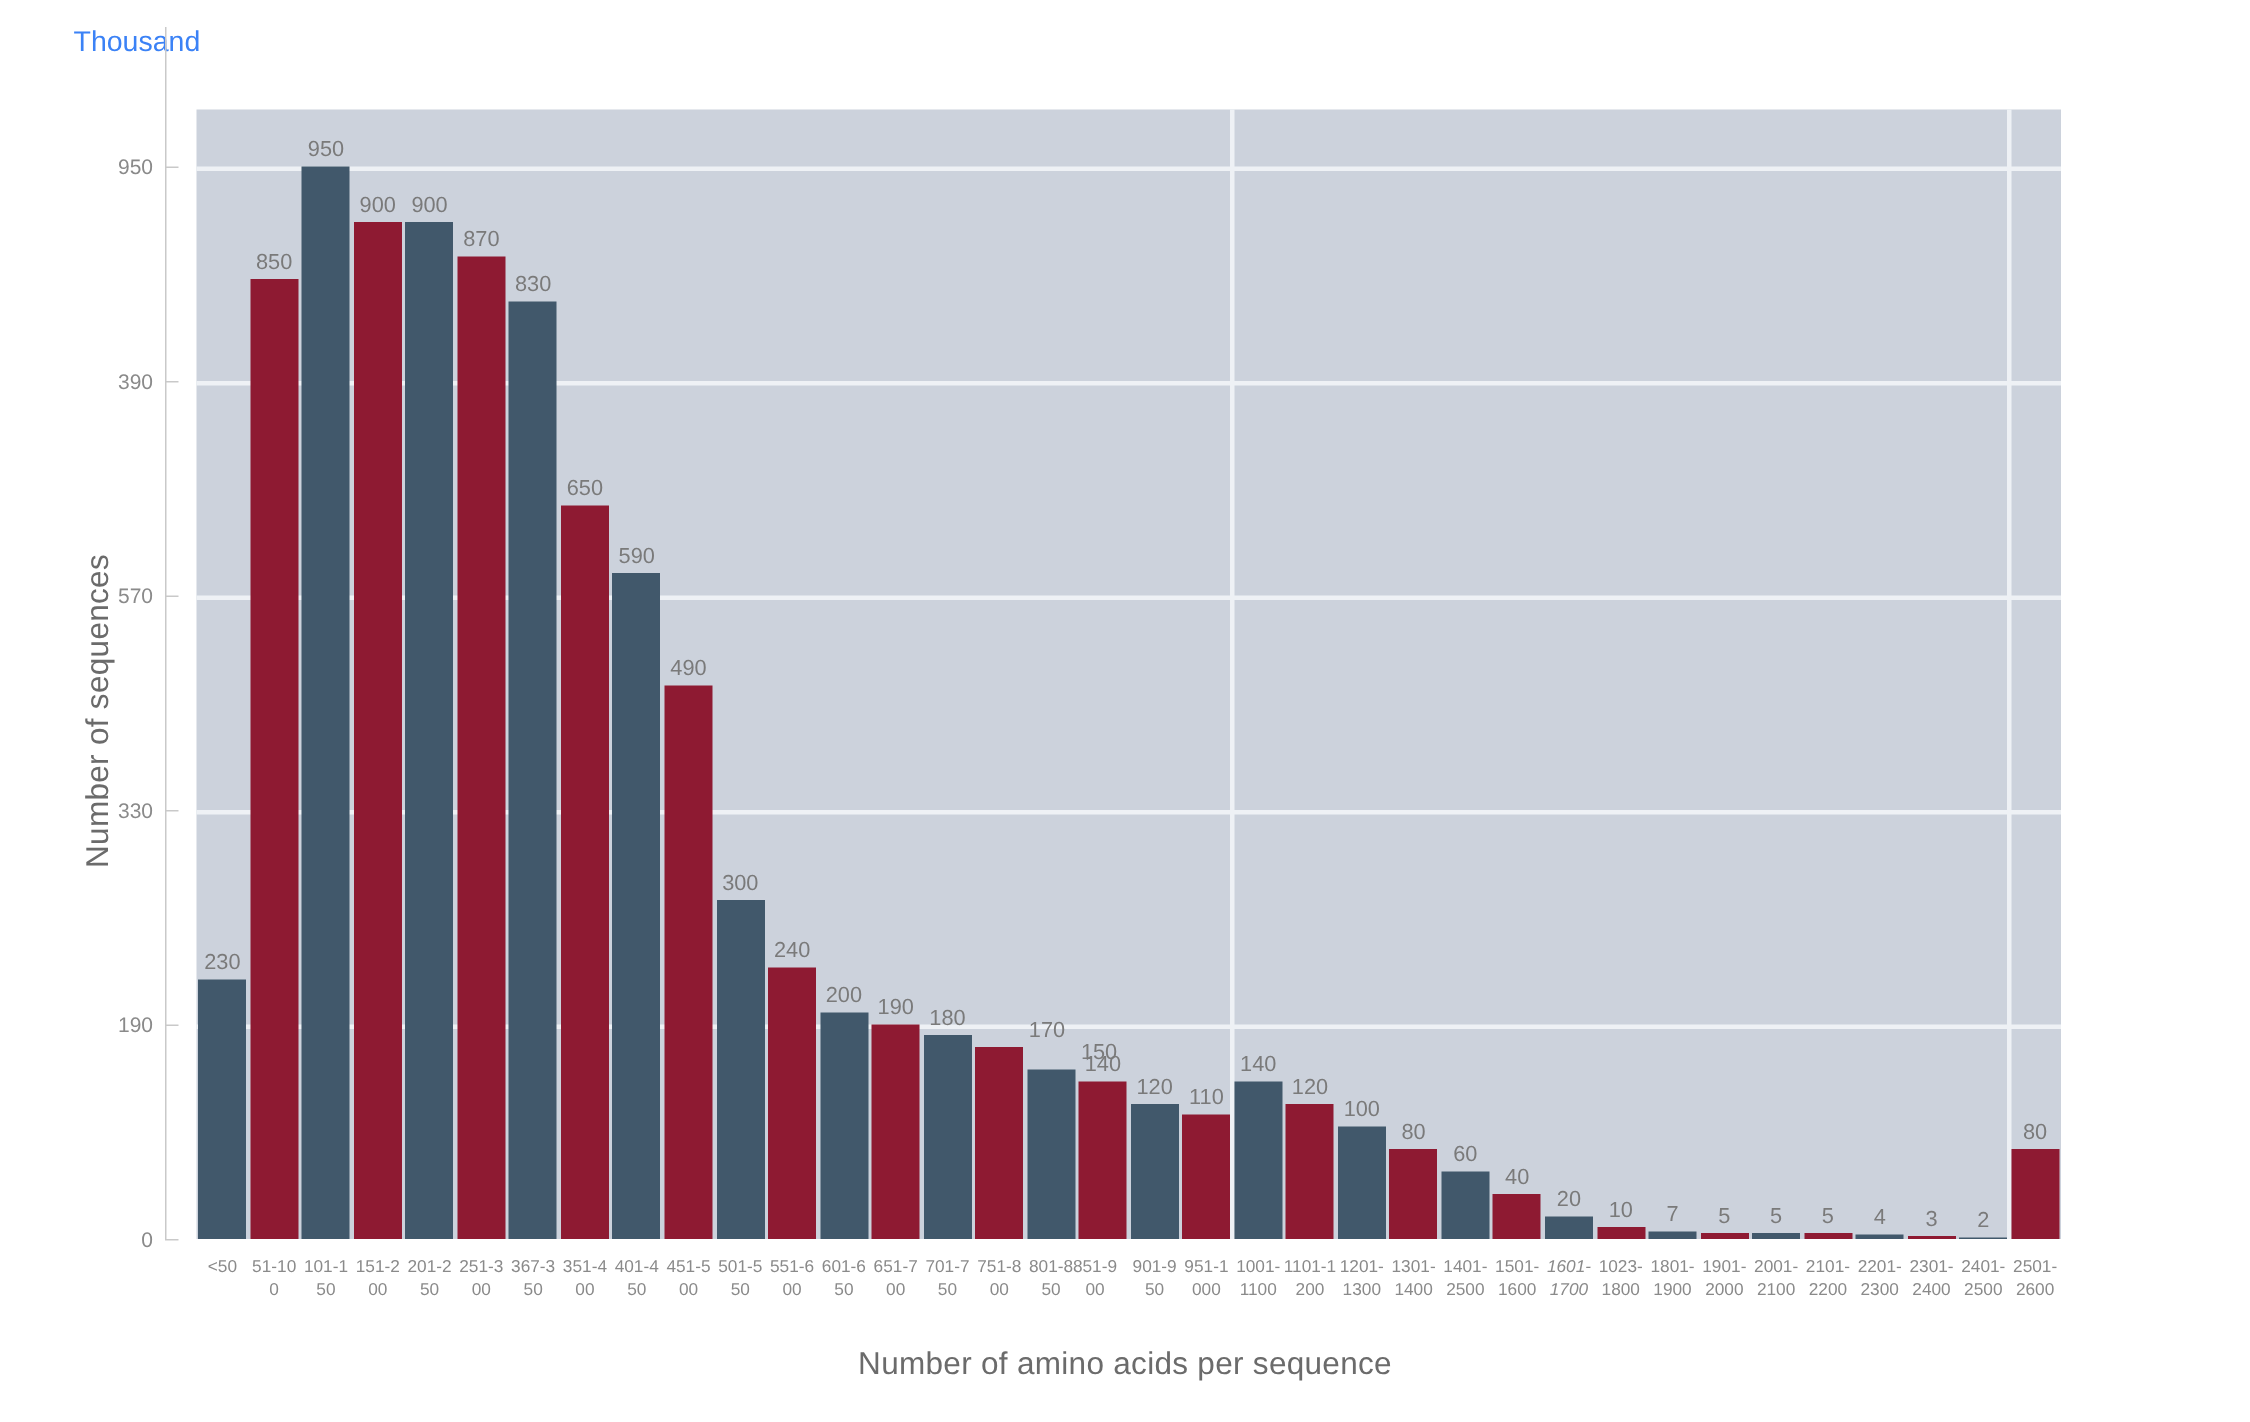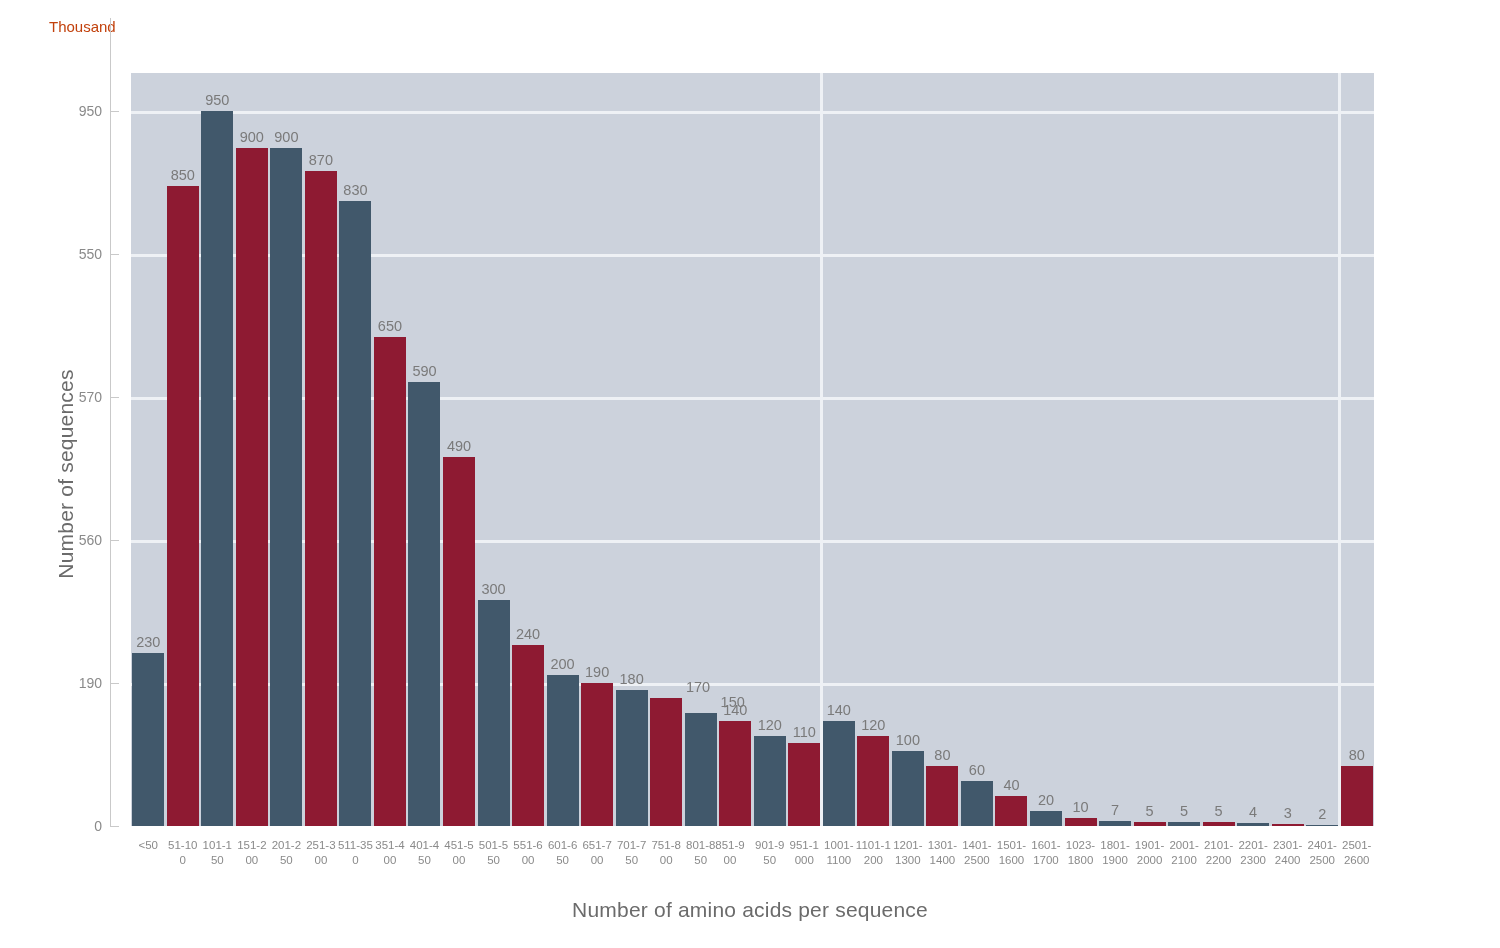--- a/index.html
+++ b/index.html
@@ -33,22 +33,22 @@
     justify-content: center;
     font-size: 21px;
     color: #6b6b6b;
     letter-spacing: 0.2px;
     white-space: nowrap;
   }
   #y-unit-label {
     position: absolute;
     left: 49px;
     top: 18px;
-    font-size: 15px;
-    color: #c2410c;
+    font-size: 19px;
+    color: #3b82f6;
     white-space: nowrap;
   }
   #y-axis-line {
     position: absolute;
     left: 110px;
     top: 18px;
     width: 1px;
     height: 808px;
     background: #c9c9c9;
   }
@@ -149,25 +149,25 @@
   <div id="y-axis-title">Number of sequences</div>
 
   <div id="y-axis-line"></div>
 
   <div id="y-ticks-layer">
       <div class="y-tick" style="top: 826px;"></div>
       <div class="y-tick-label" style="top: 826px;">0</div>
       <div class="y-tick" style="top: 682.93px;"></div>
       <div class="y-tick-label" style="top: 682.93px;">190</div>
       <div class="y-tick" style="top: 539.86px;"></div>
-      <div class="y-tick-label" style="top: 539.86px;">560</div>
+      <div class="y-tick-label" style="top: 539.86px;">330</div>
       <div class="y-tick" style="top: 396.79px;"></div>
       <div class="y-tick-label" style="top: 396.79px;">570</div>
       <div class="y-tick" style="top: 253.72px;"></div>
-      <div class="y-tick-label" style="top: 253.72px;">550</div>
+      <div class="y-tick-label" style="top: 253.72px;">390</div>
       <div class="y-tick" style="top: 110.65px;"></div>
       <div class="y-tick-label" style="top: 110.65px;">950</div>
     </div>
 
   <div id="plot-area">
     <div id="grid-layer">
         <div class="hgrid" style="top: 609.93px;"></div>
         <div class="hgrid" style="top: 466.86px;"></div>
         <div class="hgrid" style="top: 323.79px;"></div>
         <div class="hgrid" style="top: 180.72px;"></div>
@@ -251,41 +251,41 @@
       </div>
   </div>
 
   <div id="x-axis-labels">
       <div class="x-tick-label" style="left: 17.2639px; width: 35.5278px;">&lt;50</div>
       <div class="x-tick-label" style="left: 51.7917px; width: 35.5278px;">51-100</div>
       <div class="x-tick-label" style="left: 86.3194px; width: 35.5278px;">101-150</div>
       <div class="x-tick-label" style="left: 120.847px; width: 35.5278px;">151-200</div>
       <div class="x-tick-label" style="left: 155.375px; width: 35.5278px;">201-250</div>
       <div class="x-tick-label" style="left: 189.903px; width: 35.5278px;">251-300</div>
-      <div class="x-tick-label" style="left: 224.431px; width: 35.5278px;">511-350</div>
+      <div class="x-tick-label" style="left: 224.431px; width: 35.5278px;">367-350</div>
       <div class="x-tick-label" style="left: 258.958px; width: 35.5278px;">351-400</div>
       <div class="x-tick-label" style="left: 293.486px; width: 35.5278px;">401-450</div>
       <div class="x-tick-label" style="left: 328.014px; width: 35.5278px;">451-500</div>
       <div class="x-tick-label" style="left: 362.542px; width: 35.5278px;">501-550</div>
       <div class="x-tick-label" style="left: 397.069px; width: 35.5278px;">551-600</div>
       <div class="x-tick-label" style="left: 431.597px; width: 35.5278px;">601-650</div>
       <div class="x-tick-label" style="left: 466.125px; width: 35.5278px;">651-700</div>
       <div class="x-tick-label" style="left: 500.653px; width: 35.5278px;">701-750</div>
       <div class="x-tick-label" style="left: 535.181px; width: 35.5278px;">751-800</div>
       <div class="x-tick-label" style="left: 569.708px; width: 35.5278px;">801-850</div>
       <div class="x-tick-label" style="left: 599px; width: 35.5278px;">851-900</div>
       <div class="x-tick-label" style="left: 638.764px; width: 35.5278px;">901-950</div>
       <div class="x-tick-label" style="left: 673.292px; width: 35.5278px;">951-1000</div>
       <div class="x-tick-label" style="left: 707.819px; width: 35.5278px;">1001-1100</div>
       <div class="x-tick-label" style="left: 742.347px; width: 35.5278px;">1101-1200</div>
       <div class="x-tick-label" style="left: 776.875px; width: 35.5278px;">1201-1300</div>
       <div class="x-tick-label" style="left: 811.403px; width: 35.5278px;">1301-1400</div>
       <div class="x-tick-label" style="left: 845.931px; width: 35.5278px;">1401-2500</div>
       <div class="x-tick-label" style="left: 880.458px; width: 35.5278px;">1501-1600</div>
-      <div class="x-tick-label" style="left: 914.986px; width: 35.5278px;">1601-1700</div>
+      <div class="x-tick-label" style="left: 914.986px; width: 35.5278px; font-style: italic;">1601-1700</div>
       <div class="x-tick-label" style="left: 949.514px; width: 35.5278px;">1023-1800</div>
       <div class="x-tick-label" style="left: 984.042px; width: 35.5278px;">1801-1900</div>
       <div class="x-tick-label" style="left: 1018.57px; width: 35.5278px;">1901-2000</div>
       <div class="x-tick-label" style="left: 1053.1px; width: 35.5278px;">2001-2100</div>
       <div class="x-tick-label" style="left: 1087.62px; width: 35.5278px;">2101-2200</div>
       <div class="x-tick-label" style="left: 1122.15px; width: 35.5278px;">2201-2300</div>
       <div class="x-tick-label" style="left: 1156.68px; width: 35.5278px;">2301-2400</div>
       <div class="x-tick-label" style="left: 1191.21px; width: 35.5278px;">2401-2500</div>
       <div class="x-tick-label" style="left: 1225.74px; width: 35.5278px;">2501-2600</div>
     </div>

